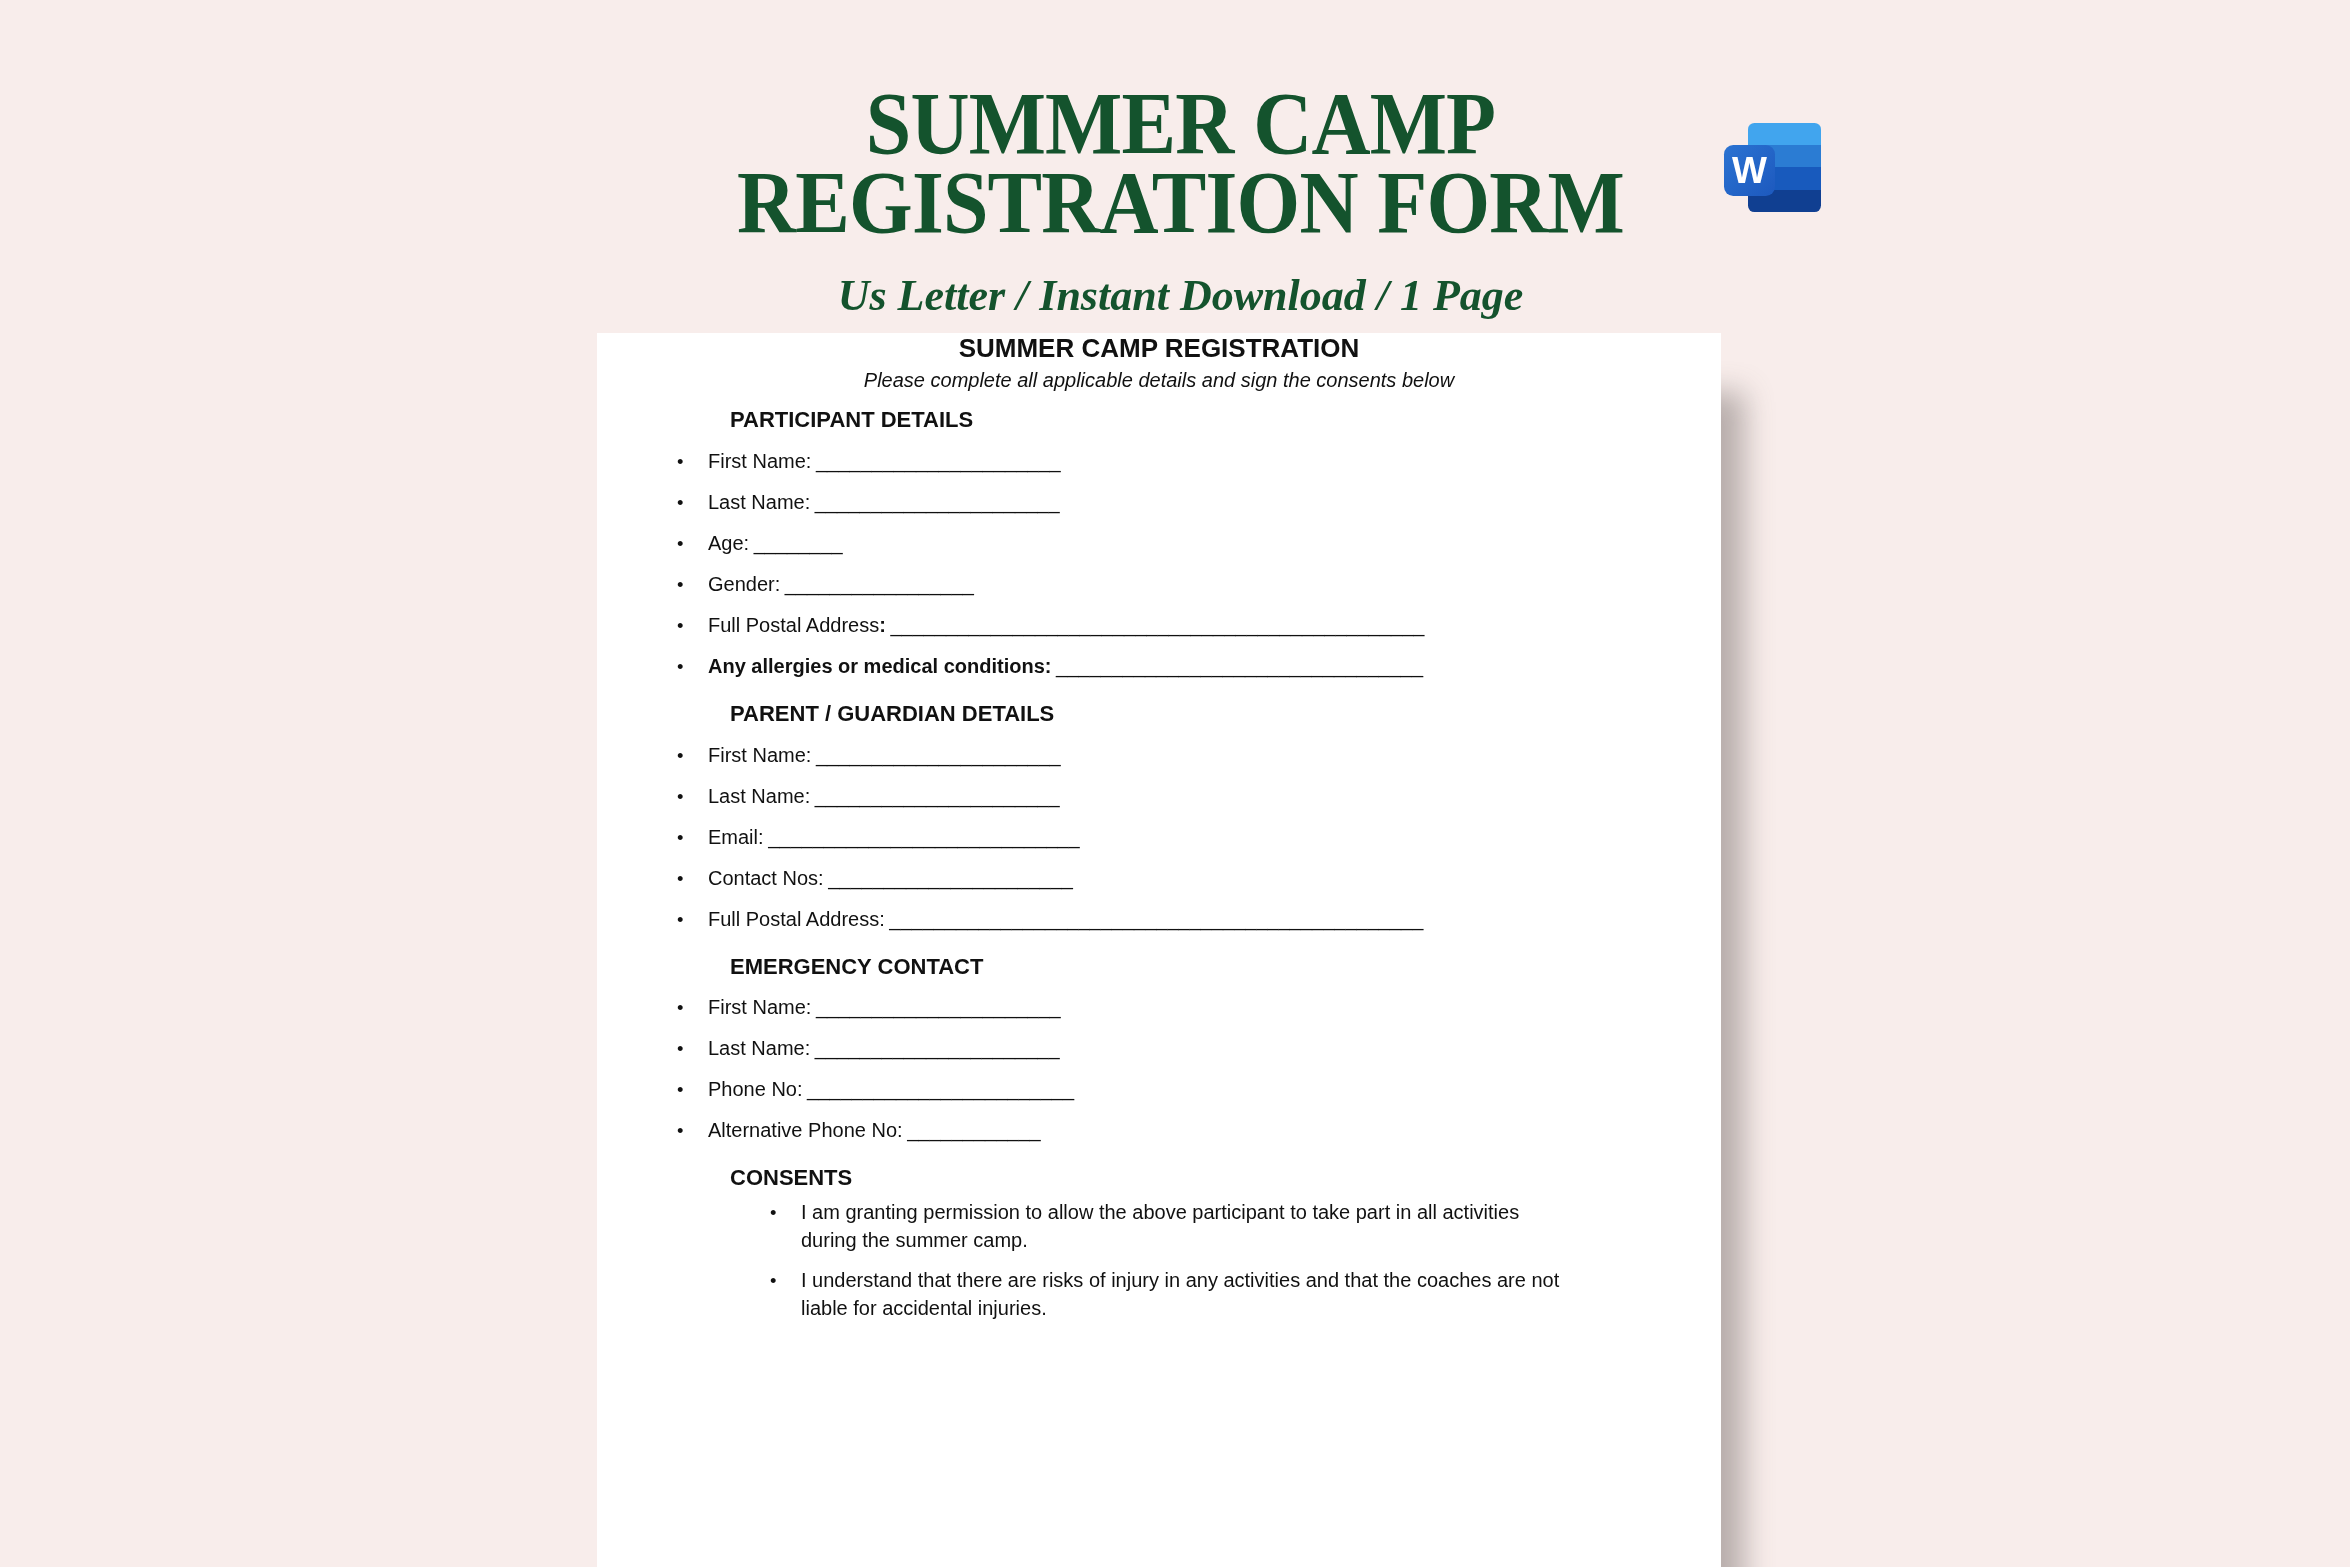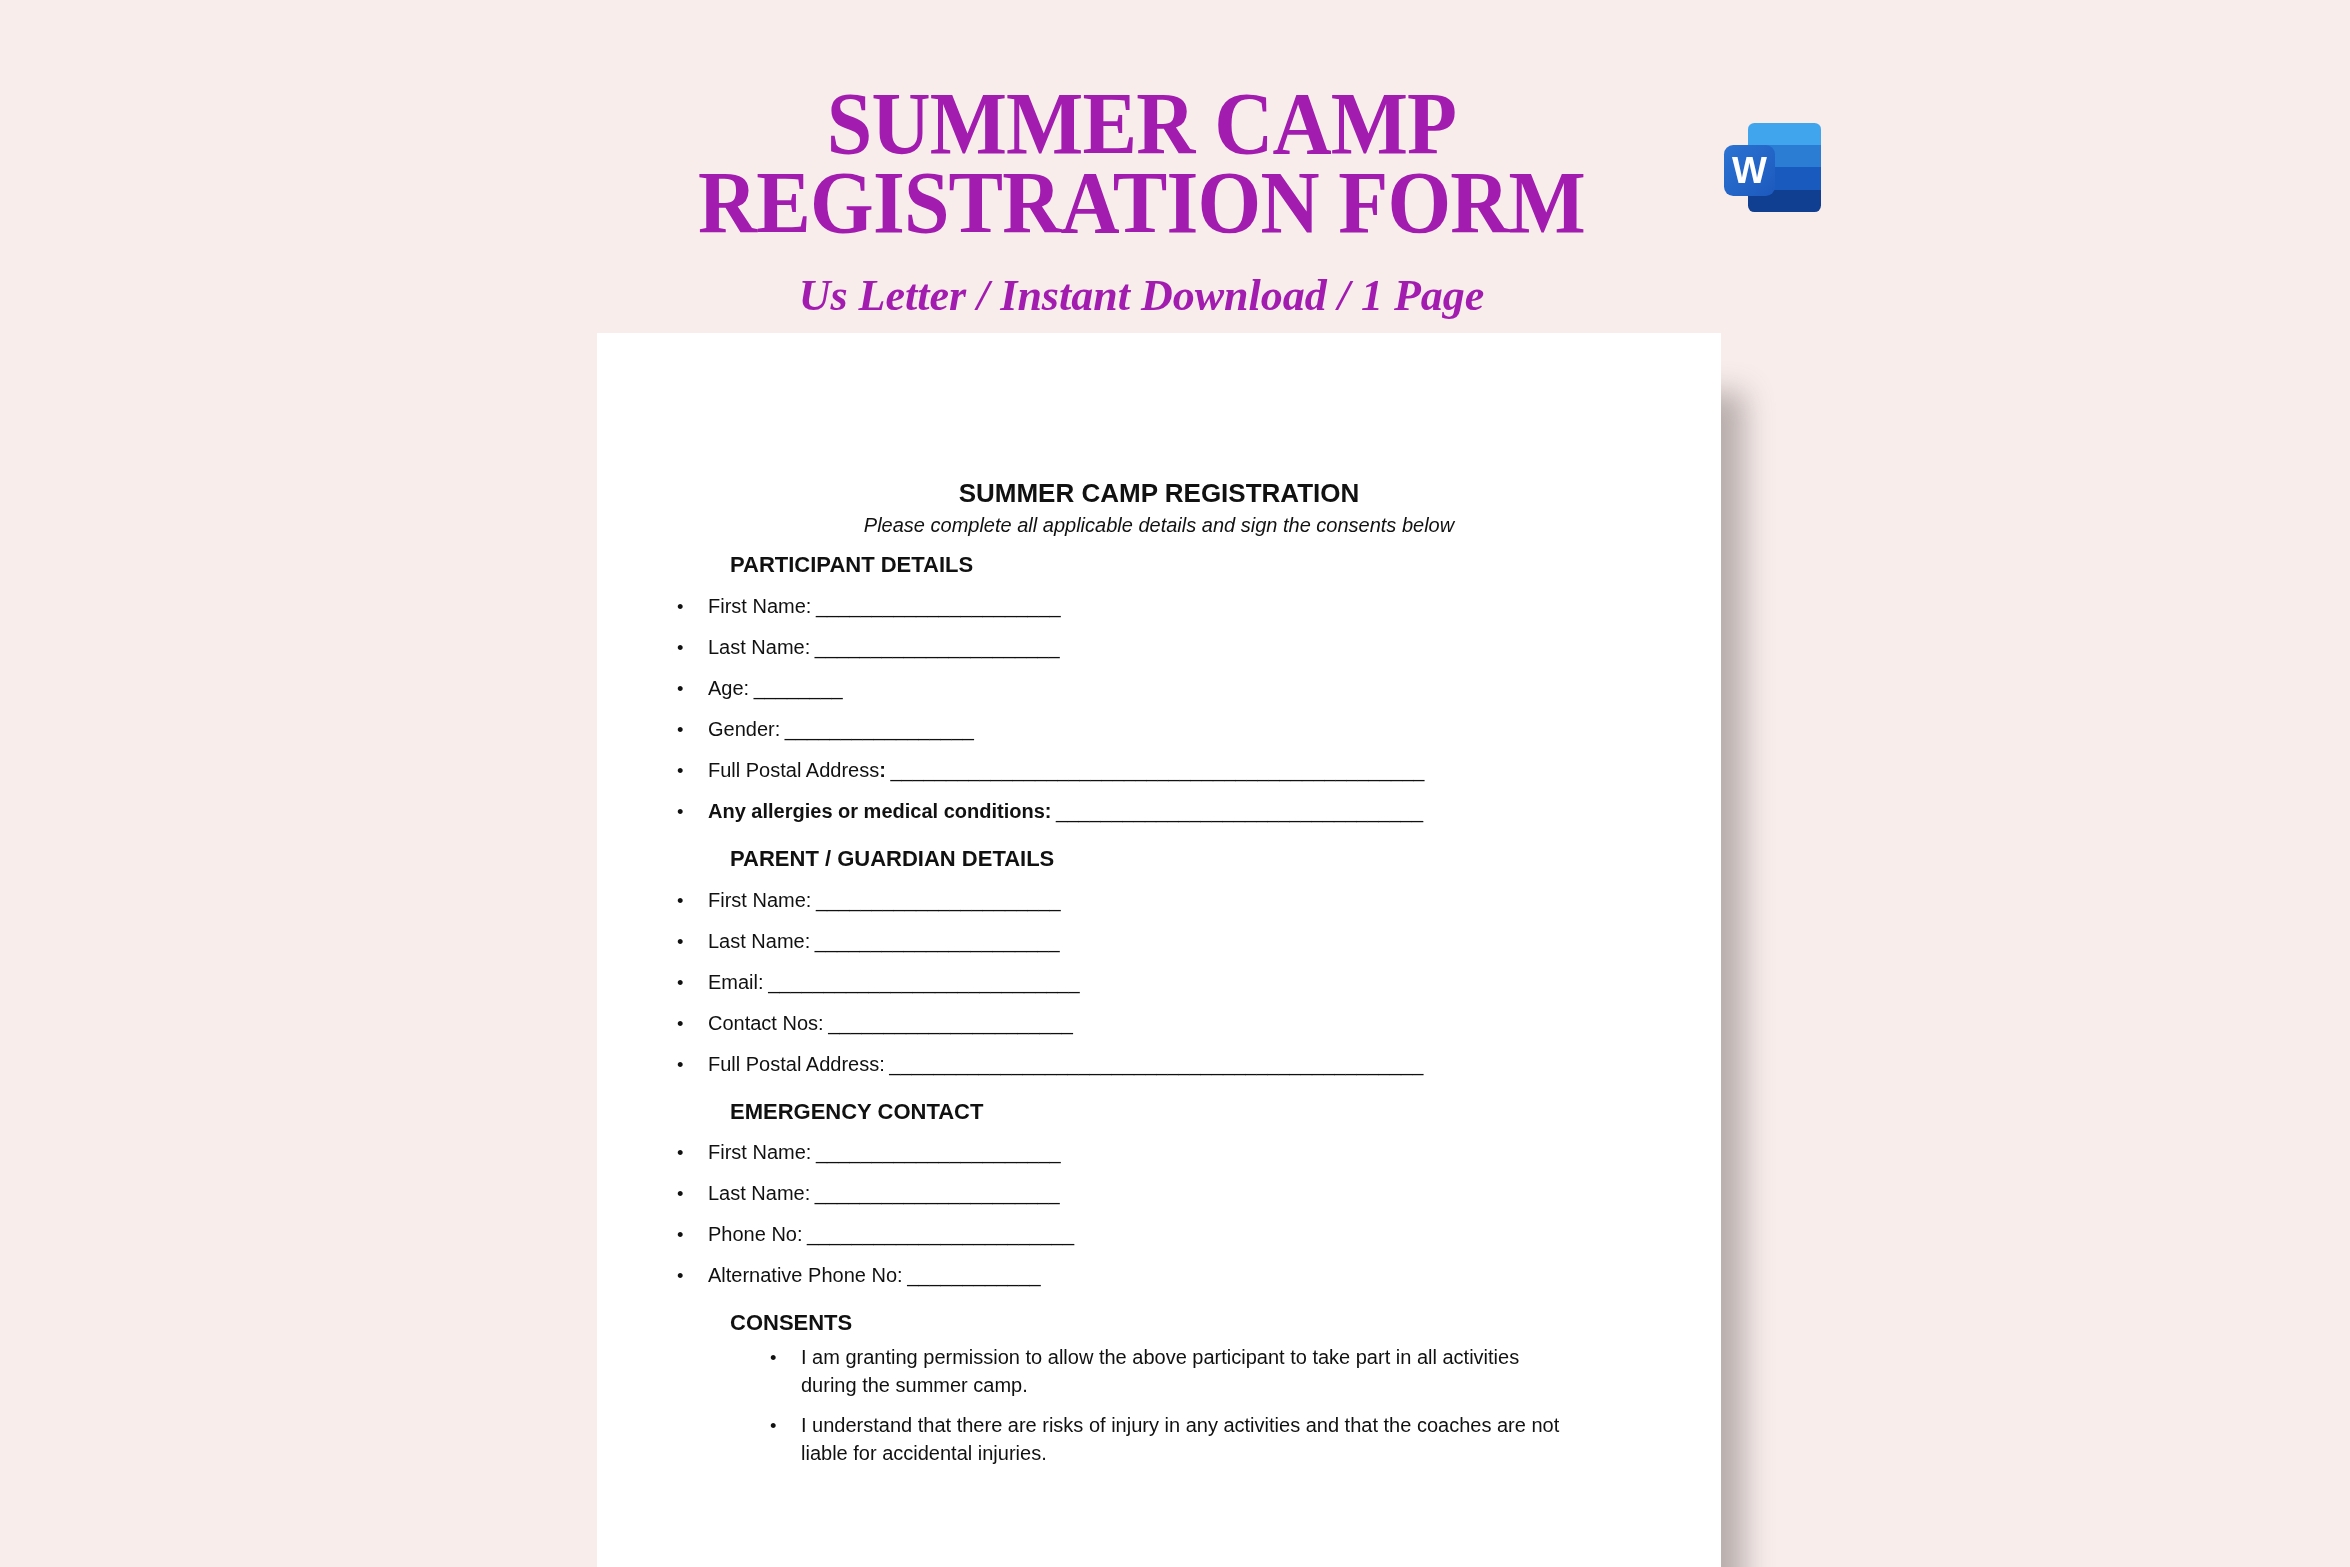--- a/index.html
+++ b/index.html
@@ -5,21 +5,21 @@
   html,body{margin:0;padding:0;}
   body{
     width:2351px;height:1568px;
     position:relative;overflow:hidden;
     background:#f8edeb;
     font-family:"Liberation Sans",sans-serif;
   }
   
   .header{
     position:absolute;top:84px;left:0;width:2283px;
-    text-align:center;color:#a21caf;
+    text-align:center;color:#14532d;padding-left:39px;
   }
   .big-title{
     font-family:"Liberation Serif",serif;
     font-weight:bold;font-size:88px;line-height:79px;
     letter-spacing:-0.9px;margin:0;
     transform:scaleX(0.93);transform-origin:50% 50%;
   }
   .big-title span{display:block;}
   .header-subtitle{
     font-family:"Liberation Serif",serif;
@@ -41,21 +41,21 @@
     color:#ffffff;font-weight:bold;font-size:37px;
   }
   
   .page{
     position:absolute;left:597px;top:333px;width:1124px;height:1377px;
     background:#ffffff;
     box-shadow:29px 53px 27.5px -5.5px rgba(105,95,93,0.45);
     color:#111111;
   }
   .doc-title{
-    margin:0;padding-top:145px;
+    margin:0;
     text-align:center;font-weight:bold;font-size:26px;line-height:31px;
   }
   .doc-subtitle{
     text-align:center;font-style:italic;font-size:20px;line-height:26px;
     margin-top:3px;
   }
   .doc-section{padding:0;}
   .section-heading{
     font-weight:bold;font-size:22px;line-height:27.5px;
     margin:13px 0 7.3px 0;padding-left:133px;

